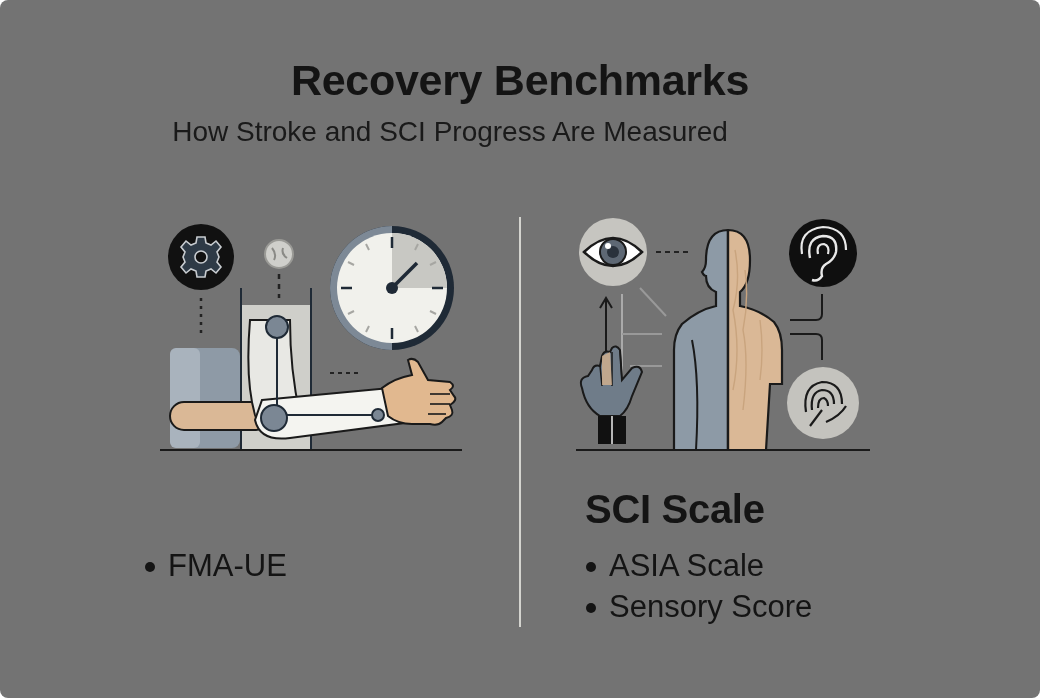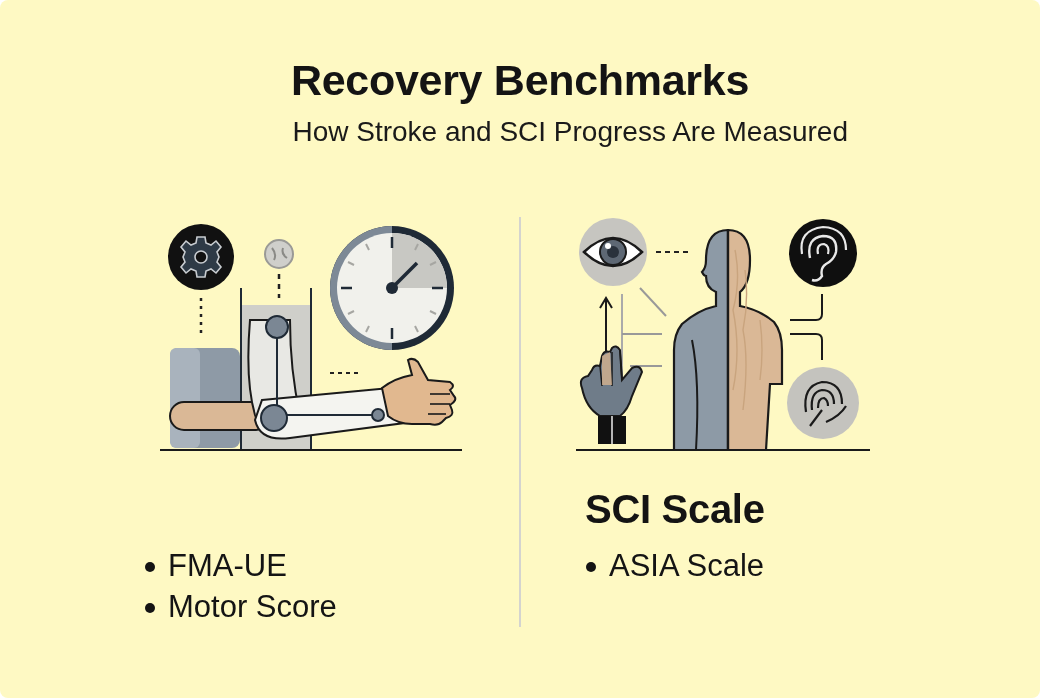--- a/index.html
+++ b/index.html
@@ -5,32 +5,32 @@
   html, body { margin: 0; padding: 0; }
   body {
     width: 1040px; height: 698px; overflow: hidden;
     background: #ffffff;
     font-family: "Liberation Sans", "DejaVu Sans", sans-serif;
     color: #111111;
   }
   .card {
     position: absolute; left: 0; top: 0;
     width: 1040px; height: 698px;
-    background: #fef9c3;
+    background: #737373;
     border-radius: 8px;
   }
   .title {
     position: absolute; left: 0; top: 52px; width: 1040px;
     text-align: center; font-size: 43px; font-weight: 700;
     letter-spacing: -0.3px; color: #141414; line-height: 56px;
   }
   .subtitle {
     position: absolute; left: 0; top: 112px; width: 848px;
-    text-align: right; font-size: 28px; font-weight: 400;
-    color: #1a1a1a; line-height: 40px;
+    text-align: center; font-size: 28px; font-weight: 400;
+    color: #1a1a1a; line-height: 40px; padding-left: 26px;
   }
   .divider {
     position: absolute; left: 519px; top: 217px;
     width: 2px; height: 410px; background: #d4d4cf;
   }
   .illus { position: absolute; }
   .illus-left { left: 150px; top: 210px; width: 320px; height: 250px; }
   .illus-right { left: 570px; top: 210px; width: 310px; height: 250px; }
   .scale-title {
     position: absolute; font-size: 40px; font-weight: 700;
@@ -189,21 +189,21 @@
         <path d="M240,216 L252,200" stroke="#1a1a1a" stroke-width="2.2"></path>
         <path d="M256,212 Q270,206 276,196" stroke="#1a1a1a" stroke-width="2.2" fill="none"></path>
       </g>
 
       <line x1="6" y1="240" x2="300" y2="240" stroke="#1a1a1a" stroke-width="2"></line>
     </svg>
   </div>
 
   <ul class="bullets stroke-list">
     <li>FMA-UE</li>
-    <li>Motor Score</li>
   </ul>
 
   <div class="scale-title sci-title">SCI Scale</div>
   <ul class="bullets sci-list">
     <li>ASIA Scale</li>
+    <li>Sensory Score</li>
   </ul>
 
 </div>
 
 </body></html>

